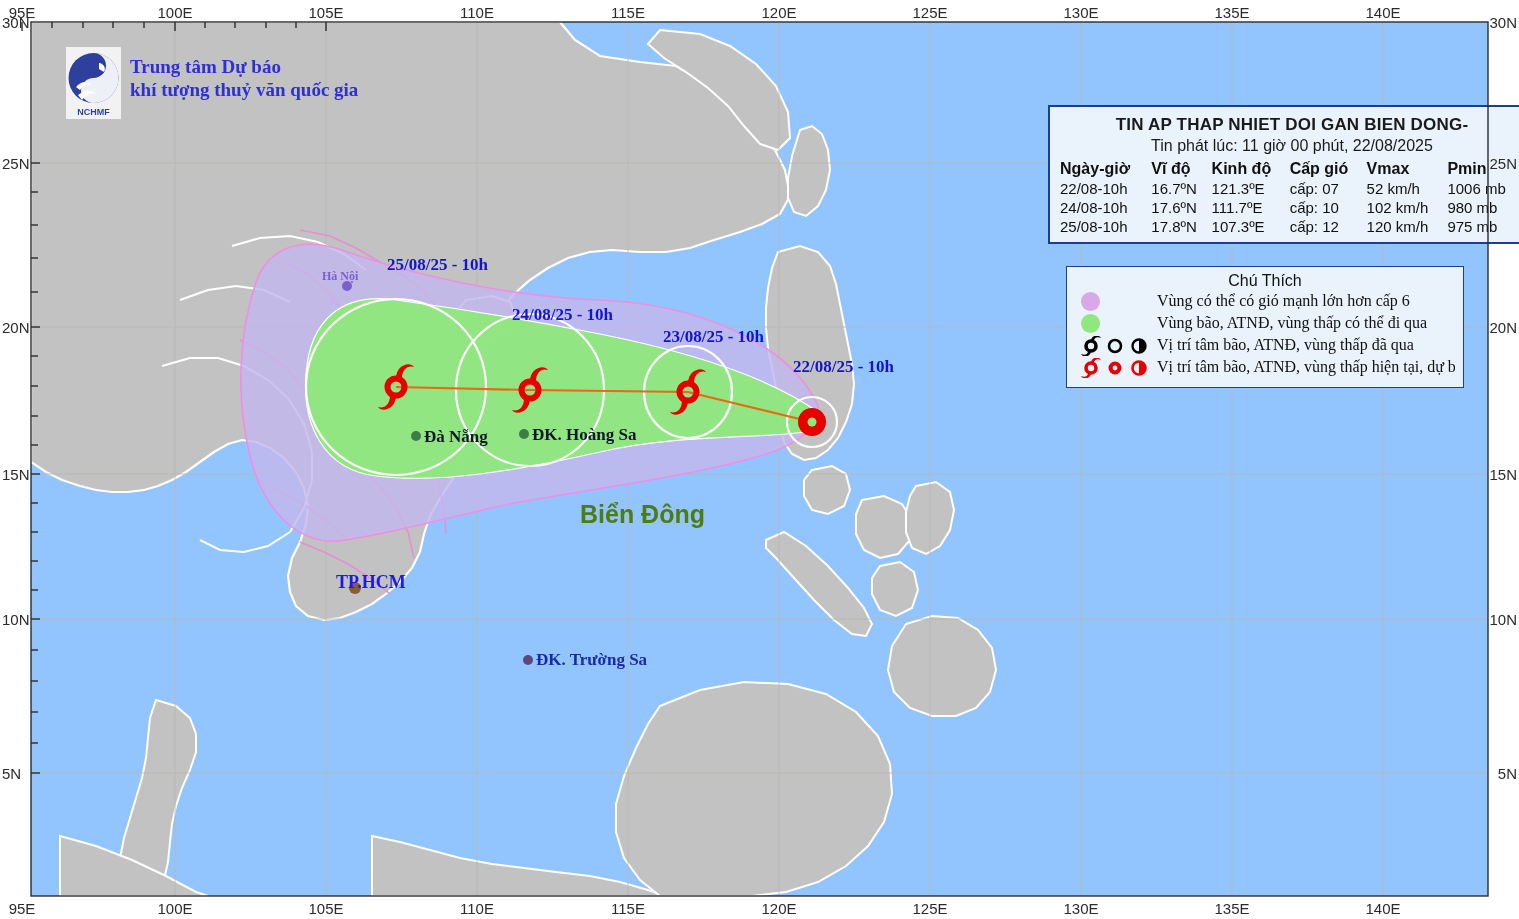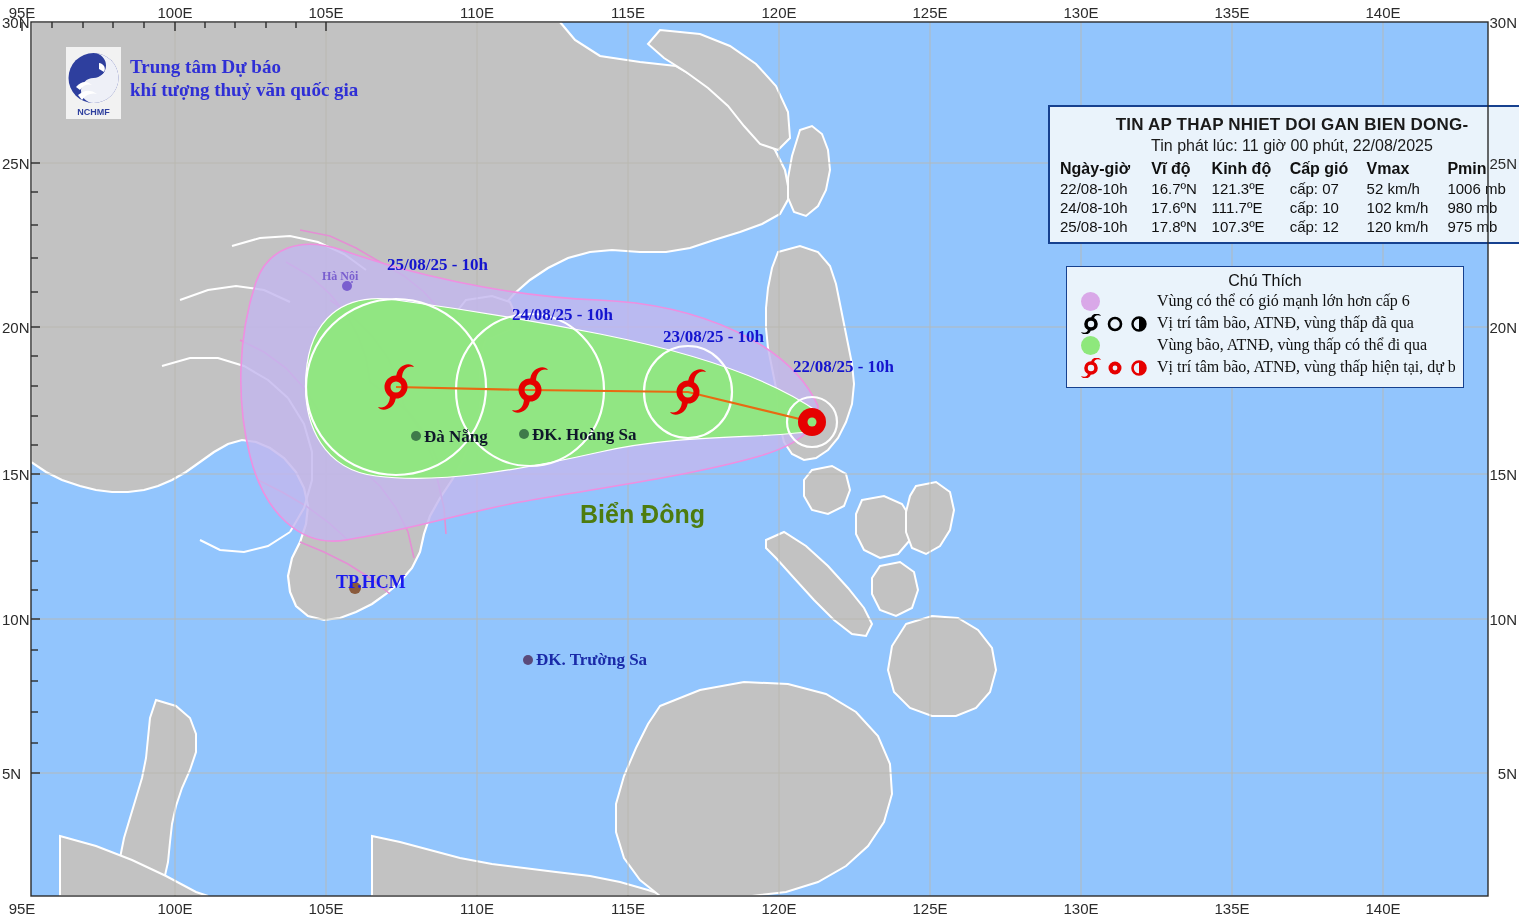--- a/index.html
+++ b/index.html
@@ -314,39 +314,39 @@
 
     <div class="legend-row">
       <span class="legend-sym">
         <span class="sw" style="background:#d9a8e8;"></span>
       </span>
       <span class="legend-txt">Vùng có thể có gió mạnh lớn hơn cấp 6</span>
     </div>
 
     <div class="legend-row">
       <span class="legend-sym">
+        <span class="sw" style="background:#8ee87c;"></span>
+      </span>
+      <span class="legend-txt">Vùng bão, ATNĐ, vùng thấp có thể đi qua</span>
+    </div>
+
+    <div class="legend-row">
+      <span class="legend-sym">
         <svg width="70" height="20" viewBox="0 0 70 20">
           <g fill="#000000">
             <circle cx="10" cy="10" r="5" fill="none" stroke="#000" stroke-width="3.6"></circle>
             <path d="M10,5 C10,-1 18,-2 20,2 C16,0 13,2 13,5 Z"></path>
             <path d="M10,15 C10,21 2,22 0,18 C4,20 7,18 7,15 Z"></path>
           </g>
           <circle cx="34" cy="10" r="6" fill="none" stroke="#000" stroke-width="2.6"></circle>
           <path d="M58,10 m-6.5,0 a6.5,6.5 0 1,0 13,0 a6.5,6.5 0 1,0 -13,0" fill="none" stroke="#000" stroke-width="2.4"></path>
           <path d="M58,3.5 A6.5,6.5 0 0,1 58,16.5 Z" fill="#000"></path>
         </svg>
       </span>
       <span class="legend-txt">Vị trí tâm bão, ATNĐ, vùng thấp đã qua</span>
-    </div>
-
-    <div class="legend-row">
-      <span class="legend-sym">
-        <span class="sw" style="background:#8ee87c;"></span>
-      </span>
-      <span class="legend-txt">Vùng bão, ATNĐ, vùng thấp có thể đi qua</span>
     </div>
 
     <div class="legend-row">
       <span class="legend-sym">
         <svg width="70" height="20" viewBox="0 0 70 20">
           <g fill="#e60000">
             <circle cx="10" cy="10" r="5" fill="none" stroke="#e60000" stroke-width="3.6"></circle>
             <path d="M10,5 C10,-1 18,-2 20,2 C16,0 13,2 13,5 Z"></path>
             <path d="M10,15 C10,21 2,22 0,18 C4,20 7,18 7,15 Z"></path>
           </g>

